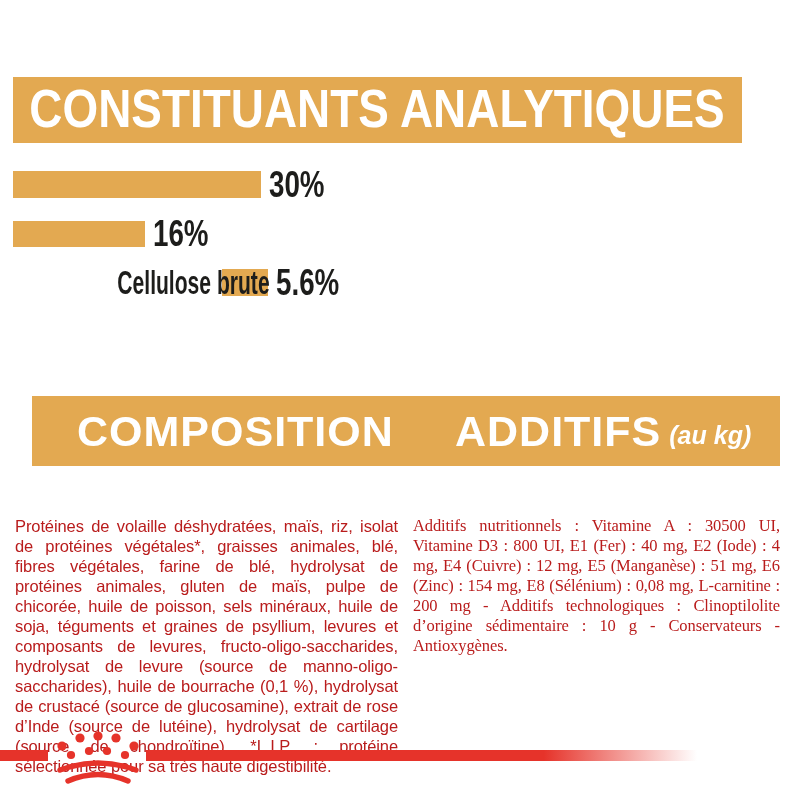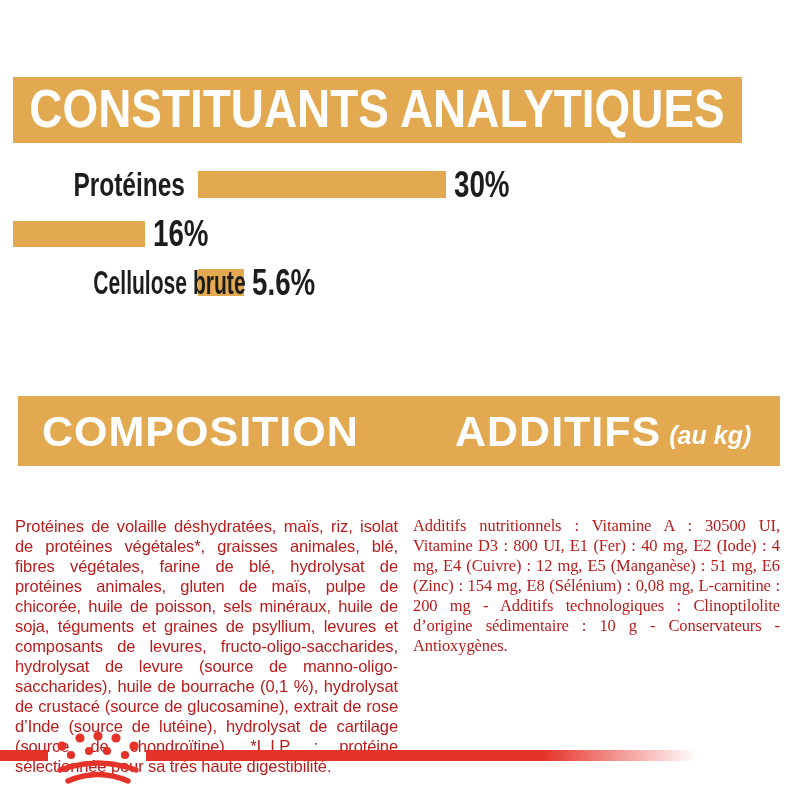--- a/index.html
+++ b/index.html
@@ -11,41 +11,41 @@
   .title-bar{
     position:absolute;left:13px;top:77px;width:729px;height:66px;
     background:#E3A951;display:flex;align-items:flex-start;justify-content:center;
   }
   .title-bar span{
     color:#ffffff;font-weight:700;font-size:54px;white-space:nowrap;
     transform:scaleX(.85);letter-spacing:0px;
   }
   
   .chart-row{position:absolute;left:0;display:flex;align-items:center;height:41px;}
-  .row-0{top:164px;} .row-1{top:214px;height:40px;} .row-2{top:262px;}
+  .row-0{top:164px;} .row-1{top:214px;height:40px;} .row-2{top:262px;padding-left:24px;}
   .bar-label-col{width:185px;text-align:right;flex:0 0 185px;}
   .bar-label{
     display:inline-block;color:#1D1D1B;font-weight:700;font-size:34px;
     white-space:nowrap;transform-origin:100% 55%;
   }
   .row-0 .bar-label{transform:scaleX(.72);}
   .row-1 .bar-label{transform:scaleX(.41);}
   .row-2 .bar-label{transform:scaleX(.62);}
   .bar-fill{height:26px;background:#E3A951;margin-left:13px;flex:0 0 auto;}
   .row-0 .bar-fill{height:27px;} .row-2 .bar-fill{height:27px;}
   .bar-value{
     display:inline-block;color:#1D1D1B;font-weight:700;font-size:37px;
     margin-left:8px;white-space:nowrap;transform:scaleX(.75);transform-origin:0 55%;
   }
   
   .section-header{
     position:absolute;top:396px;height:70px;background:#E3A951;
     display:flex;align-items:center;
   }
-  .header-composition{left:18px;width:444px;padding-left:24px;box-sizing:border-box;}
+  .header-composition{left:32px;width:444px;padding-left:45px;box-sizing:border-box;}
   .header-additifs{left:413px;width:367px;padding-left:42px;box-sizing:border-box;}
   .section-header .big{
     color:#ffffff;font-weight:700;font-size:43px;letter-spacing:1px;white-space:nowrap;
   }
   .section-header .small{
     color:#ffffff;font-weight:700;font-size:25px;margin-left:8px;white-space:nowrap;
     position:relative;top:4px;font-style:italic;
   }
   
   .body-col{
@@ -66,21 +66,20 @@
 <body>
 
 <div id="canvas">
 
   <div class="title-bar">
     <span>CONSTITUANTS ANALYTIQUES</span>
   </div>
 
   <div>
     <div class="chart-row row-0">
-      <div class="bar-label-col"><span class="bar-label">Protéines</span></div>
       <div class="bar-fill" style="width: 247.5px;"></div>
       <span class="bar-value">30%</span>
     </div>
     <div class="chart-row row-1">
       <div class="bar-fill" style="width: 132px;"></div>
       <span class="bar-value">16%</span>
     </div>
     <div class="chart-row row-2">
       <div class="bar-label-col"><span class="bar-label">Cellulose brute</span></div>
       <div class="bar-fill" style="width: 46.2px;"></div>

